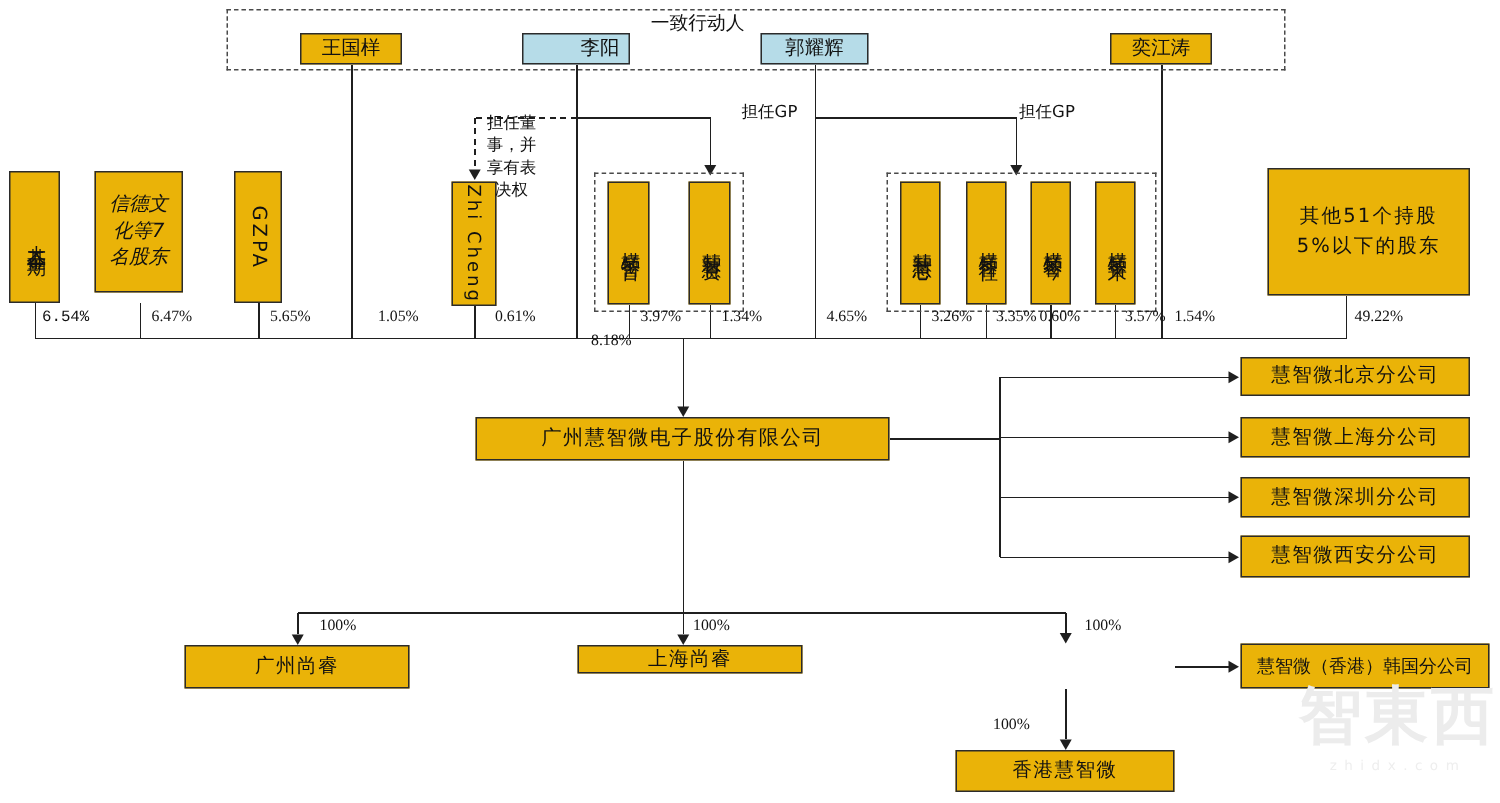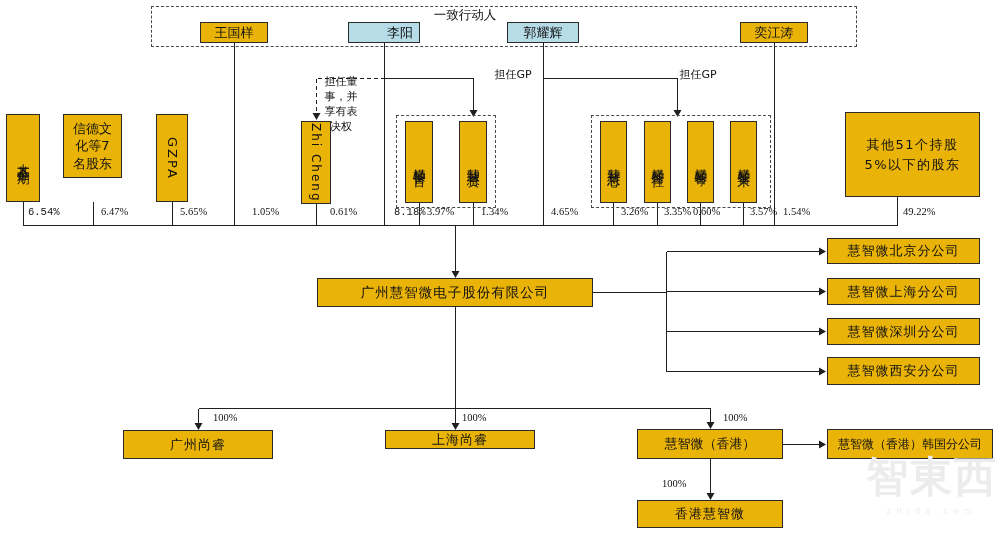--- a/index.html
+++ b/index.html
@@ -93,21 +93,21 @@
 
   <div class="dashedbox" style="left:151px;top:6px;width:706px;height:41px;border-width:1.5px;"></div>
   <div class="grouplabel" style="left:400px;top:7px;width:130px;">一致行动人</div>
 
   <div class="box" style="left:200px;top:22px;width:68px;height:21px;">王国样</div>
   <div class="box blue" style="left:348px;top:22px;width:72px;height:21px;padding-left:32px;">李阳</div>
   <div class="box blue" style="left:507px;top:22px;width:72px;height:21px;">郭耀辉</div>
   <div class="box" style="left:740px;top:22px;width:68px;height:21px;">奕江涛</div>
 
   <div class="box vert" style="left:6px;top:114px;width:34px;height:88px;">大基金二期</div>
-  <div class="box" style="left:63px;top:114px;width:59px;height:64px;padding:0 8px;">信德文化等7名股东</div>
+  <div class="box" style="left:63px;top:114px;width:59px;height:81px;padding:0 8px;font-style:italic;">信德文化等7名股东</div>
   <div class="box vert" style="left:156px;top:114px;width:32px;height:88px;">GZPA</div>
 
   <div class="box vert" style="left:301px;top:121px;width:30px;height:83px;font-size:12px;">Zhi Cheng</div>
 
   <div class="dashedbox" style="left:396px;top:115px;width:100px;height:93px;"></div>
   <div class="box vert" style="left:405px;top:121px;width:28px;height:82px;">横琴智古</div>
   <div class="box vert" style="left:459px;top:121px;width:28px;height:82px;">慧智慧资</div>
 
   <div class="dashedbox" style="left:591px;top:115px;width:180px;height:93px;"></div>
   <div class="box vert" style="left:600px;top:121px;width:27px;height:82px;">慧智慧芯</div>
@@ -119,41 +119,40 @@
 
   <div class="ann" style="left:320px;top:74px;width:42px;">担任董事，并享有表决权</div>
   <div class="ann" style="left:494px;top:67px;width:38px;">担任GP</div>
   <div class="ann" style="left:679px;top:67px;width:38px;">担任GP</div>
 
   <div class="pct" style="left:28px;top:206px;font-family:Liberation Mono, monospace;">6.54%</div>
   <div class="pct" style="left:101px;top:206px;">6.47%</div>
   <div class="pct" style="left:180px;top:206px;">5.65%</div>
   <div class="pct" style="left:252px;top:206px;">1.05%</div>
   <div class="pct" style="left:330px;top:206px;">0.61%</div>
-  <div class="pct" style="left:394px;top:206px;font-family:Liberation Mono, monospace;">8.18%</div>
+  <div class="pct" style="left:394px;top:222px;">8.18%</div>
   <div class="pct" style="left:427px;top:206px;">3.97%</div>
   <div class="pct" style="left:481px;top:206px;">1.34%</div>
   <div class="pct" style="left:551px;top:206px;">4.65%</div>
   <div class="pct" style="left:621px;top:206px;">3.26%</div>
   <div class="pct" style="left:664px;top:206px;">3.35%</div>
   <div class="pct" style="left:673px;top:206px;margin-left:20px;">0.60%</div>
   <div class="pct" style="left:750px;top:206px;">3.57%</div>
   <div class="pct" style="left:783px;top:206px;">1.54%</div>
   <div class="pct" style="left:903px;top:206px;">49.22%</div>
 
   <div class="box" style="left:317px;top:278px;width:276px;height:29px;font-size:13.5px;letter-spacing:1px;">广州慧智微电子股份有限公司</div>
 
   <div class="box" style="left:827px;top:238px;width:153px;height:26px;letter-spacing:1px;">慧智微北京分公司</div>
   <div class="box" style="left:827px;top:278px;width:153px;height:27px;letter-spacing:1px;">慧智微上海分公司</div>
   <div class="box" style="left:827px;top:318px;width:153px;height:27px;letter-spacing:1px;">慧智微深圳分公司</div>
   <div class="box" style="left:827px;top:357px;width:153px;height:28px;letter-spacing:1px;">慧智微西安分公司</div>
 
   <div class="box" style="left:123px;top:430px;width:150px;height:29px;letter-spacing:1px;">广州尚睿</div>
   <div class="box" style="left:385px;top:430px;width:150px;height:19px;letter-spacing:1px;">上海尚睿</div>
-  <div class="box" style="left:637px;top:429px;width:146px;height:30px;">慧智微（香港）</div>
   <div class="box" style="left:827px;top:429px;width:166px;height:30px;font-size:12px;">慧智微（香港）韩国分公司</div>
   <div class="box" style="left:637px;top:500px;width:146px;height:28px;letter-spacing:1px;">香港慧智微</div>
 
   <div class="pct" style="left:213px;top:412px;">100%</div>
   <div class="pct" style="left:462px;top:412px;">100%</div>
   <div class="pct" style="left:723px;top:412px;">100%</div>
   <div class="pct" style="left:662px;top:478px;">100%</div>
 
   <div class="watermark">
     <div class="wm-big">智東西</div>

